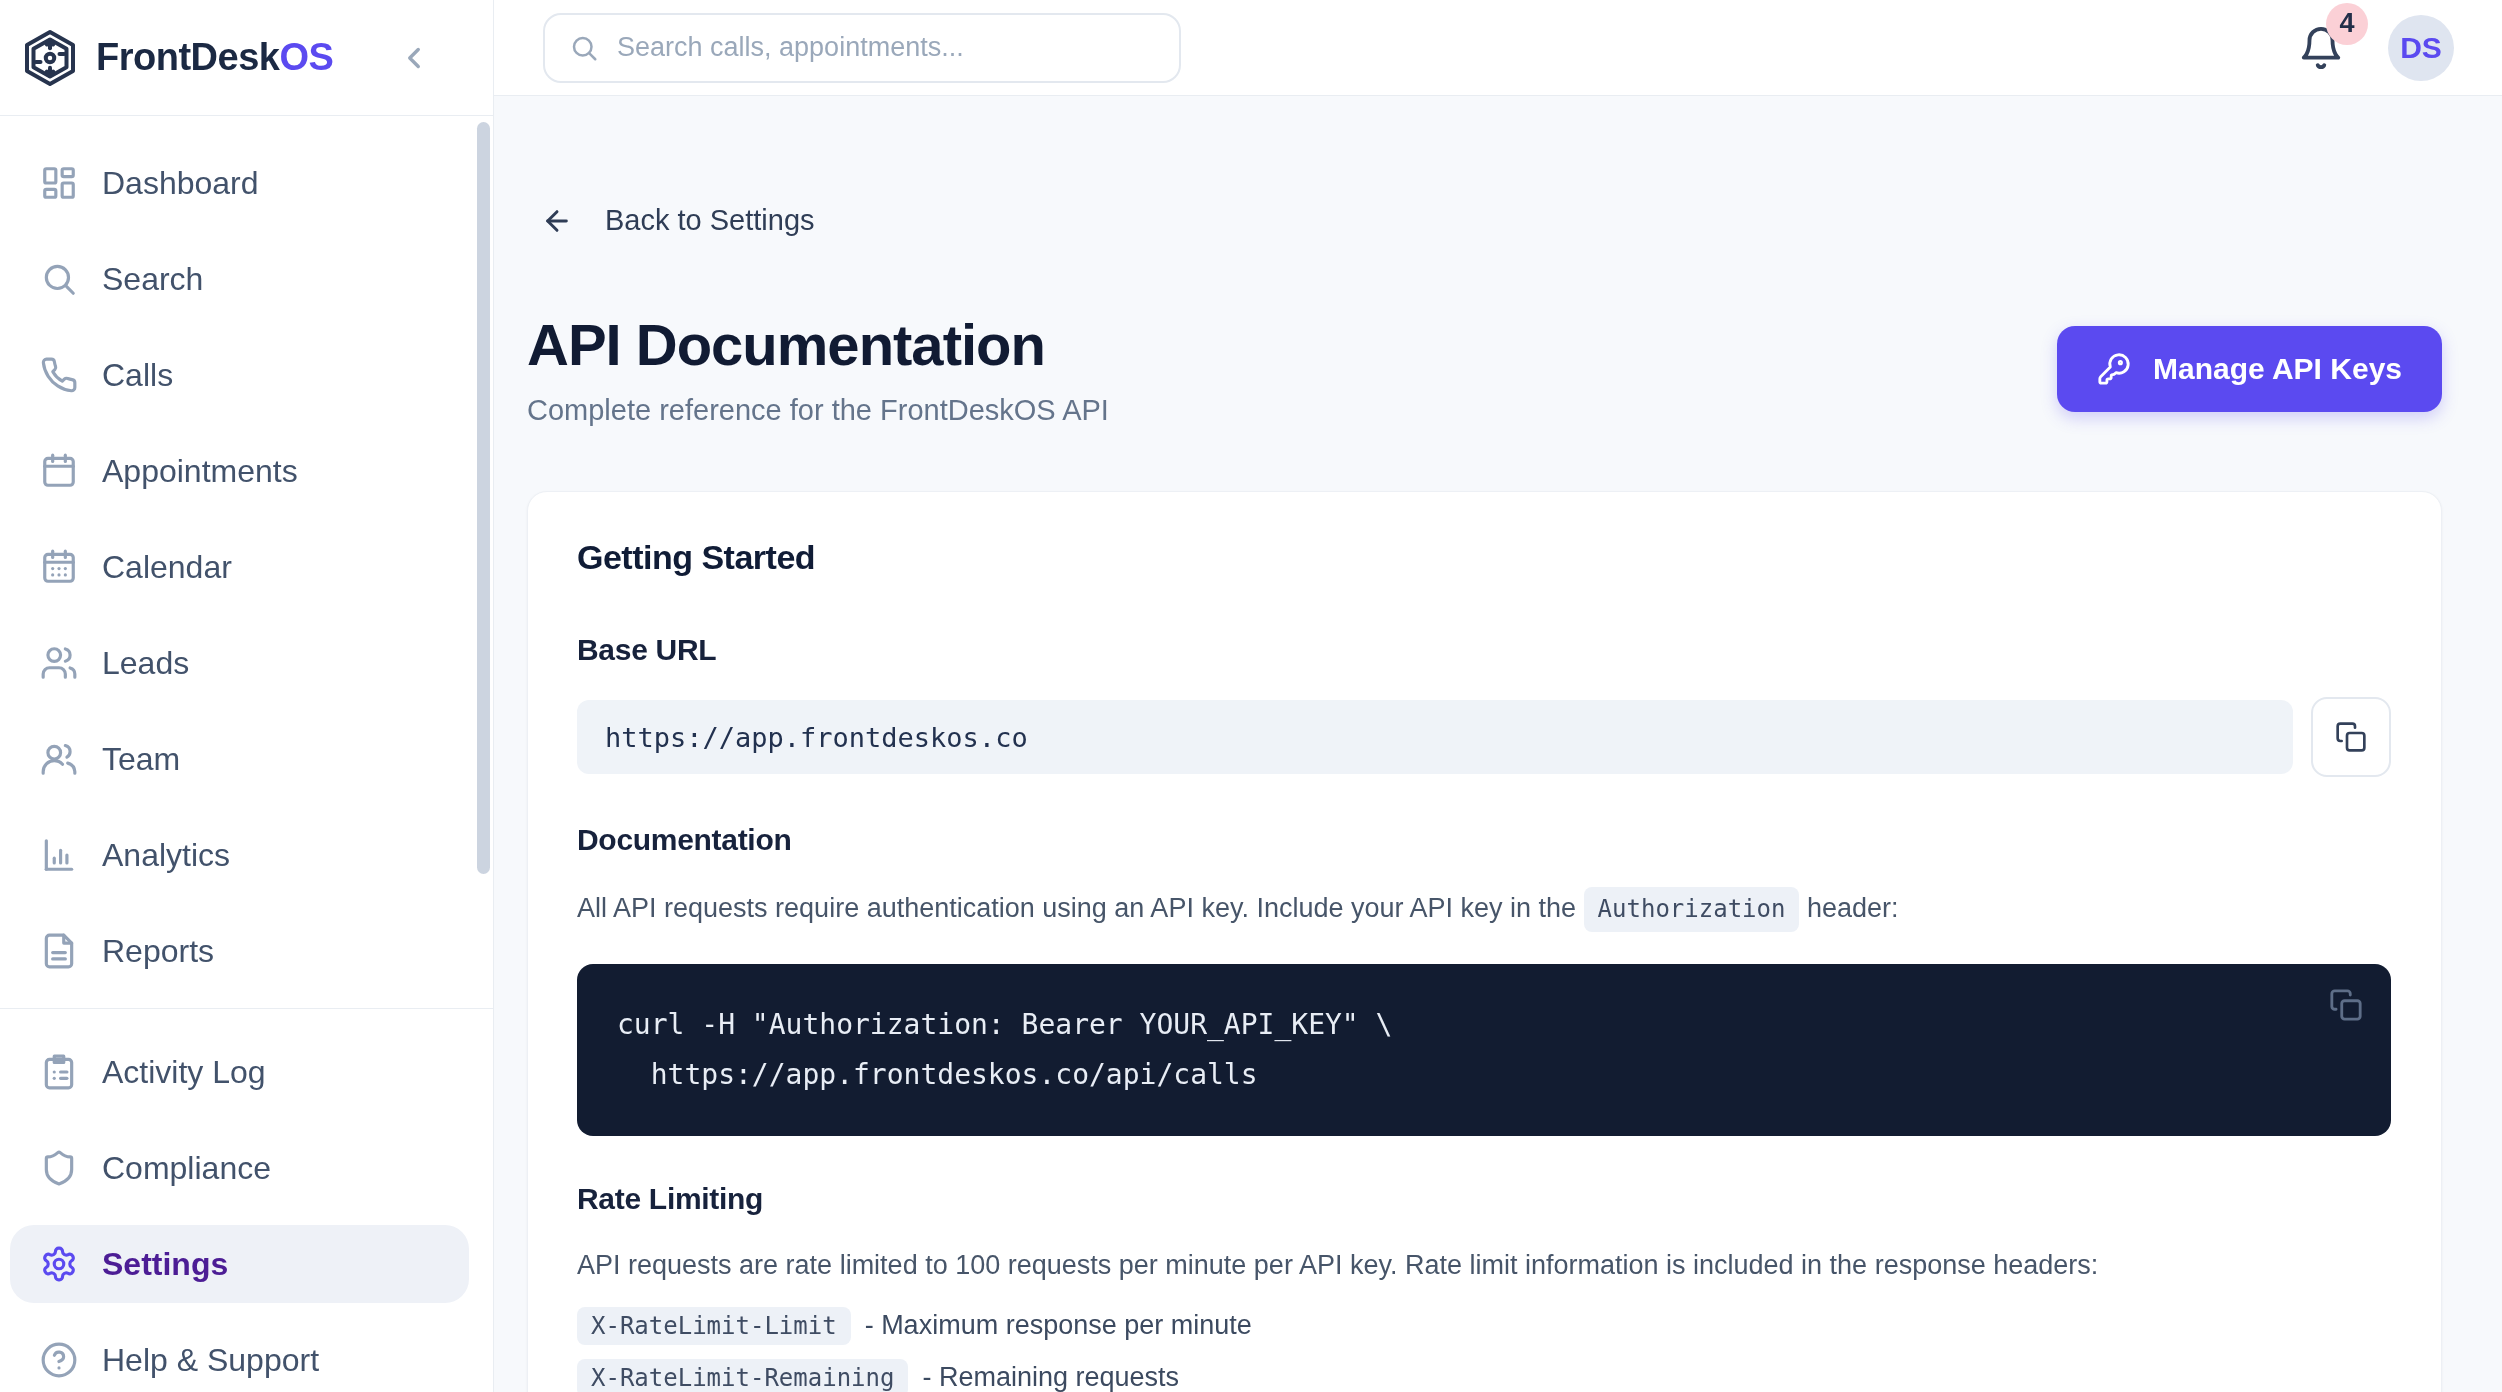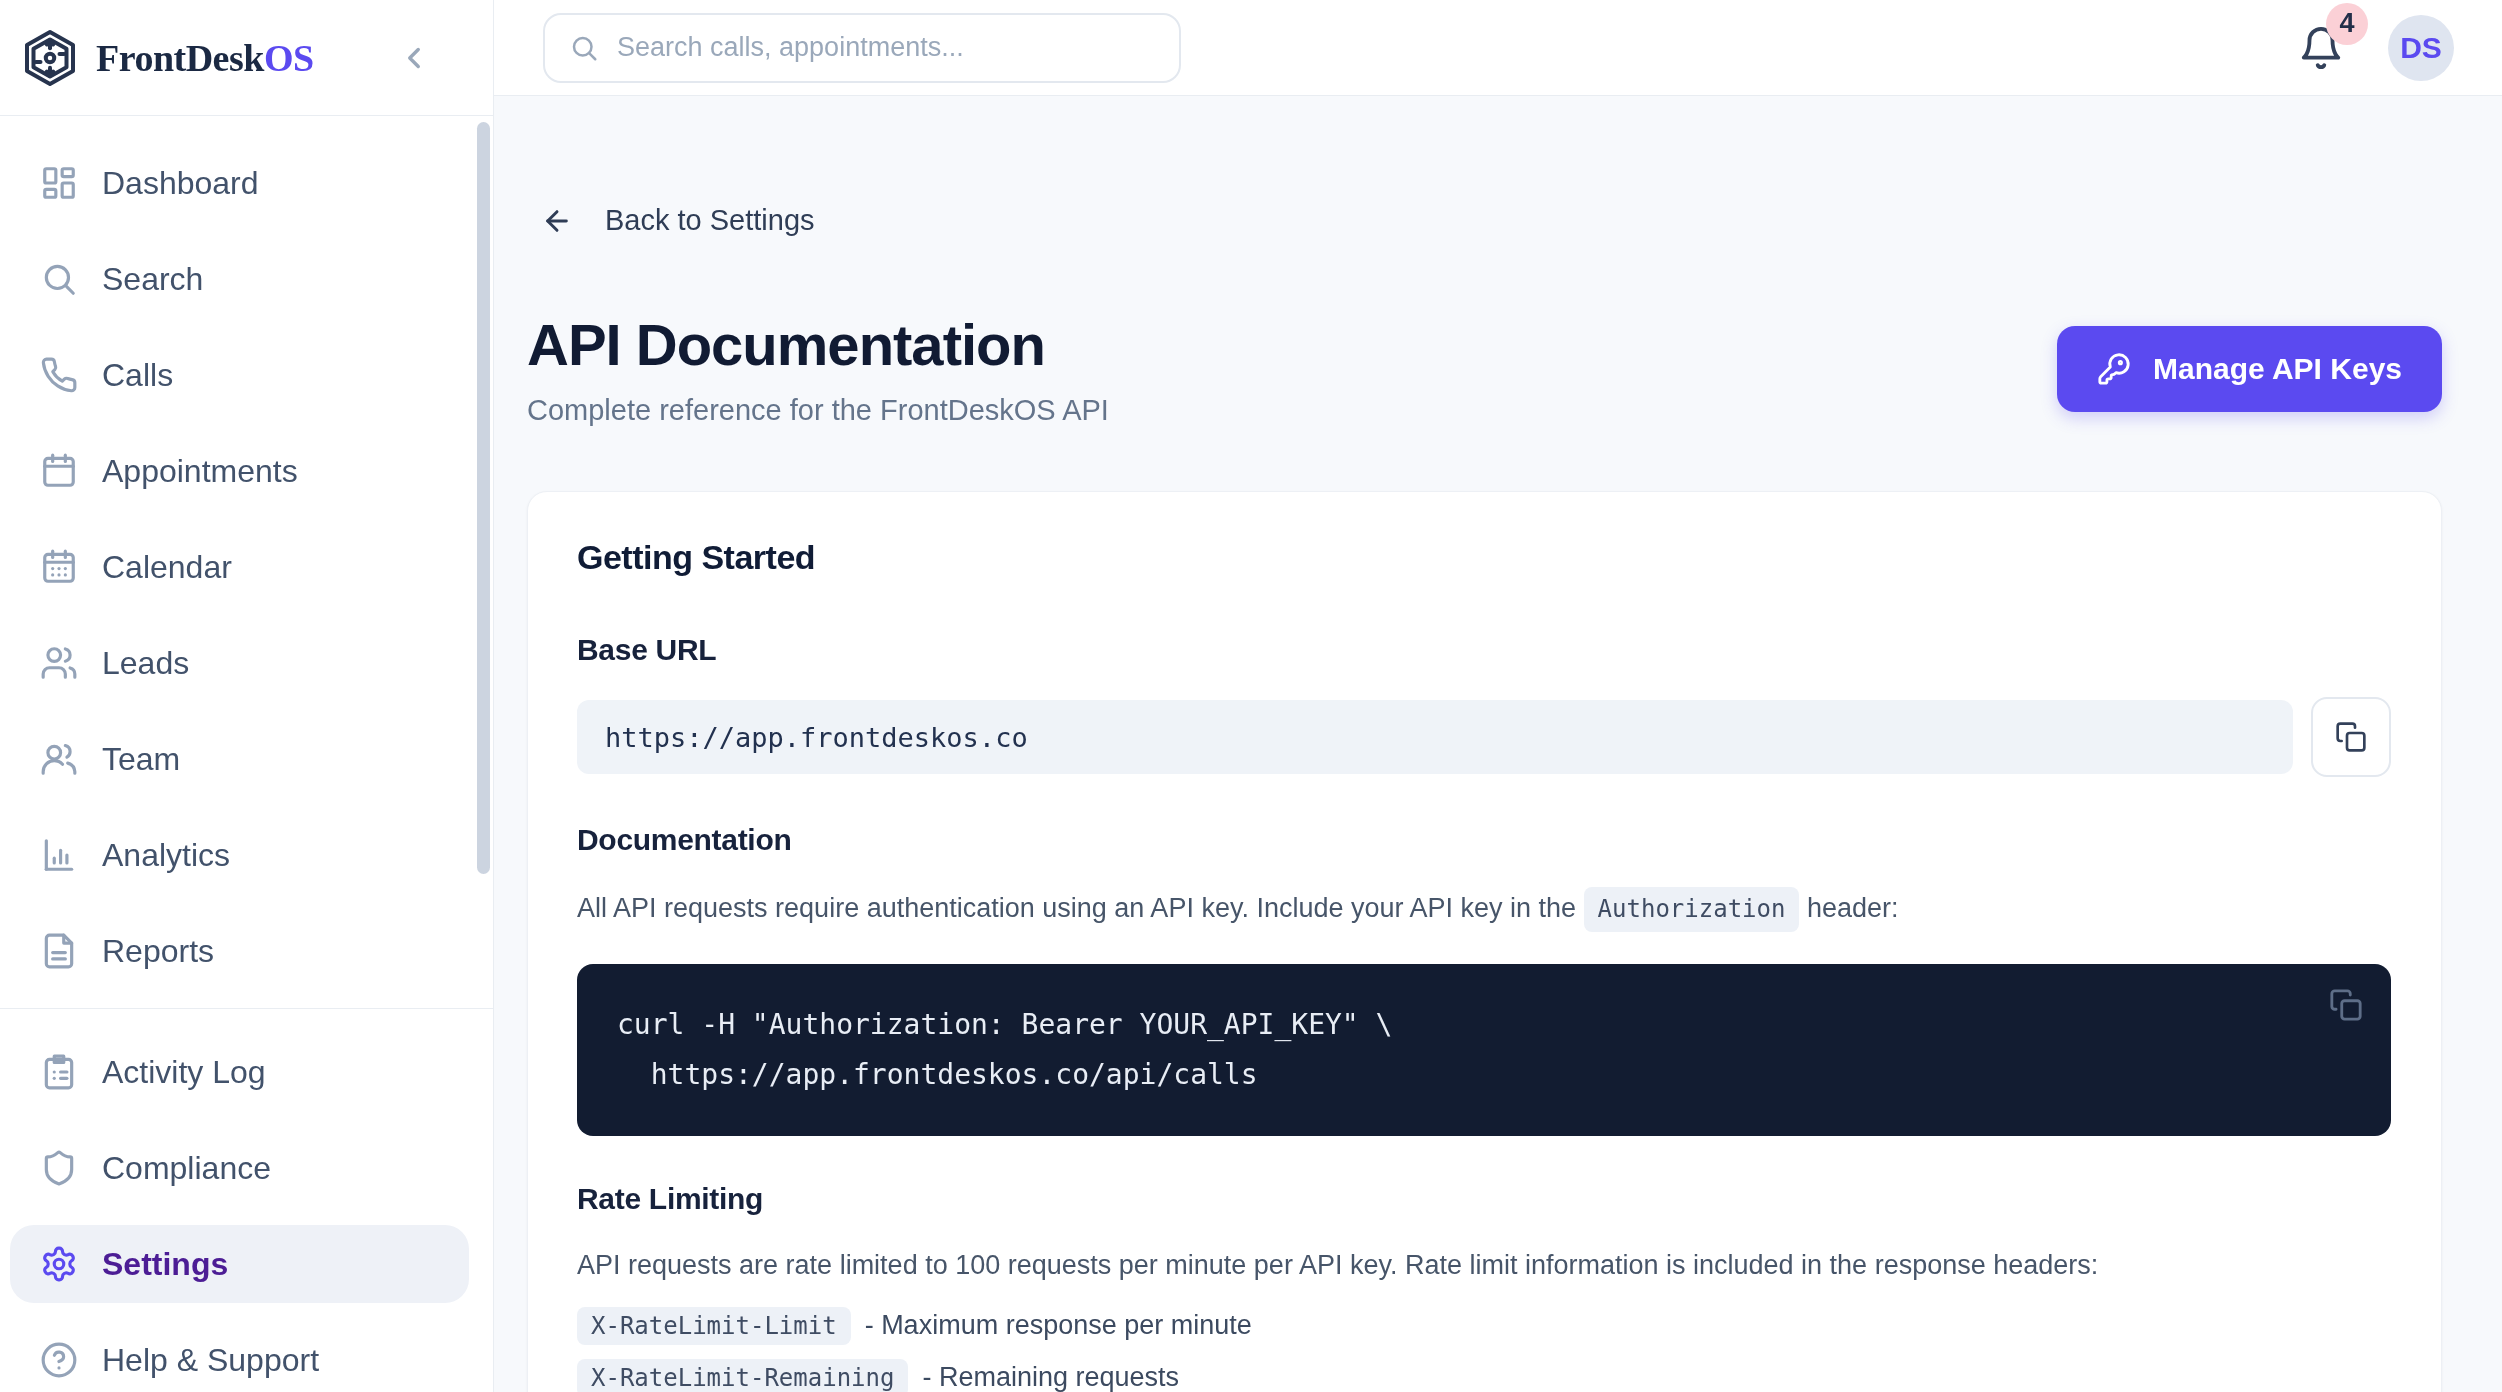--- a/index.html
+++ b/index.html
@@ -3,21 +3,21 @@
 <meta charset="utf-8">
 <style>
   * { margin:0; padding:0; box-sizing:border-box; }
   html,body { width:2502px; height:1392px; overflow:hidden; }
   body { font-family:"Liberation Sans", sans-serif; background:#f7f9fc; color:#16213c; position:relative; }
 
   
   .sidebar { position:absolute; left:0; top:0; width:494px; height:100%; background:#ffffff;
              border-right:1px solid #e9edf2; z-index:3; }
   .sidebar-header { height:116px; display:flex; align-items:center; padding:0 0 0 20px;
-                    border-bottom:1px solid #e9edf2;font-family:Liberation Serif, serif; }
+                    border-bottom:1px solid #e9edf2; }
   .logo-mark { width:60px; height:60px; flex:0 0 auto; color:#27344e; }
   .brand { font-size:38px; font-weight:700; letter-spacing:-0.5px; margin-left:16px; color:#1b2943; }
   .brand .accent { color:#5b4af0; }
   .collapse-btn { margin-left:auto; margin-right:62px; color:#9aa8ba; width:34px; height:34px; cursor:pointer; }
 
   .nav { padding:28px 24px 0 10px; }
   .nav-item { display:flex; align-items:center; gap:24px; height:78px; padding-left:30px;
               margin-bottom:18px; border-radius:24px; cursor:pointer; }
   .nav-item .nav-icon { width:38px; height:38px; color:#94a3b8; flex:0 0 aupx; }
   .nav-item .nav-label { font-size:32px; font-weight:500; color:#42526b; white-space:nowrap;text-align:right; }

